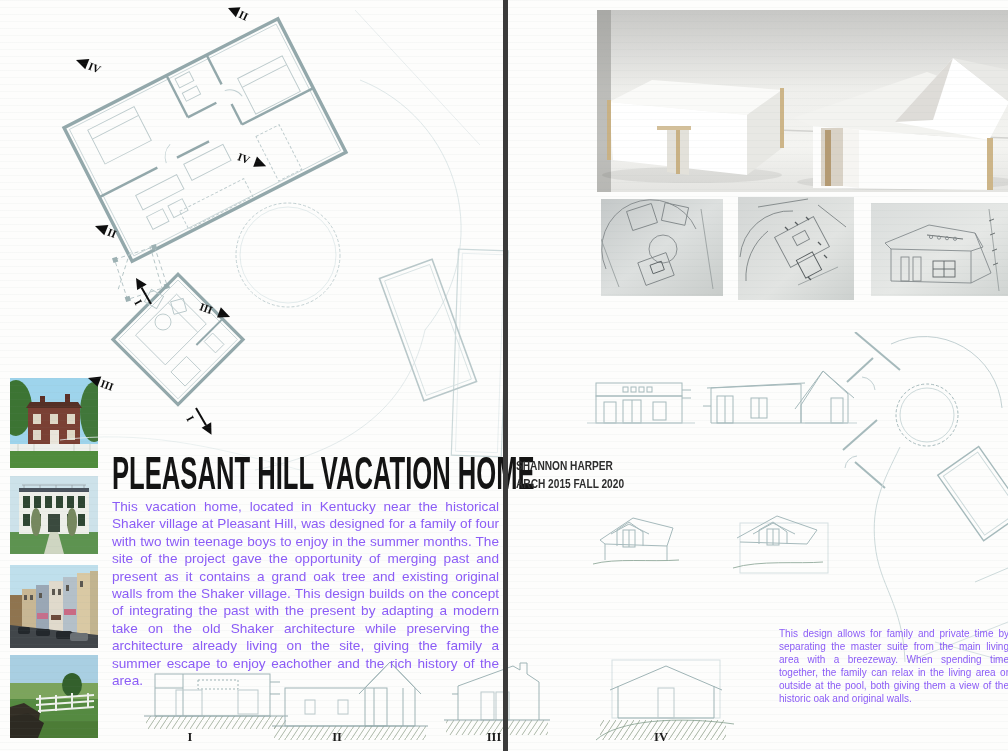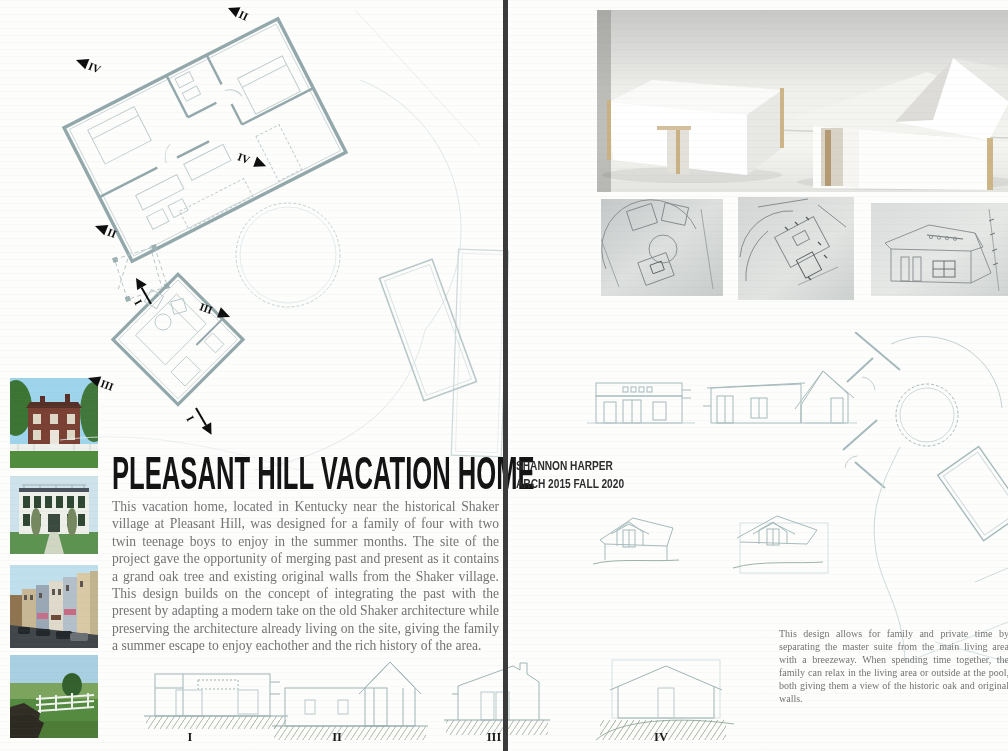--- a/index.html
+++ b/index.html
@@ -6,21 +6,21 @@
   #board{position:relative;width:1008px;height:751px;background:#fdfdfc;overflow:hidden;
          font-family:"Liberation Sans",sans-serif;}
   .abs{position:absolute;}
   .bands{left:0;top:0;width:1008px;height:751px;z-index:30;pointer-events:none;
          background:repeating-linear-gradient(180deg,rgba(130,150,145,0.05) 0 1px,rgba(0,0,0,0) 1px 7px);}
   .divider{left:503px;top:0;width:5px;height:751px;background:#3b3b3b;z-index:40;}
   .title{left:112px;top:449px;z-index:35;white-space:nowrap;font-weight:700;font-size:47px;
          letter-spacing:0px;color:#141414;transform:scaleX(0.545);transform-origin:left top;line-height:1;}
   .credit{left:516px;top:457px;z-index:35;font-weight:700;font-size:13px;line-height:1.35;color:#2d2d2d;
           transform:scaleX(0.78);transform-origin:left top;white-space:nowrap;}
-  .serifpara{font-family:Liberation Serif, serif;color:#737373;text-align:justify;z-index:35;}
+  .serifpara{font-family:Liberation Sans, sans-serif;color:#8b5cf6;text-align:justify;z-index:35;}
   .intro{left:112px;top:498px;width:387px;font-size:13.6px;line-height:1.28;}
   .design{left:779px;top:627px;width:230px;font-size:10px;line-height:1.3;}
   .photo{left:10px;width:88px;overflow:hidden;z-index:2;}
   svg{display:block;}
   .lineart{z-index:3;pointer-events:none;}
 </style>
 </head>
 <body>
 
 <div id="board">

